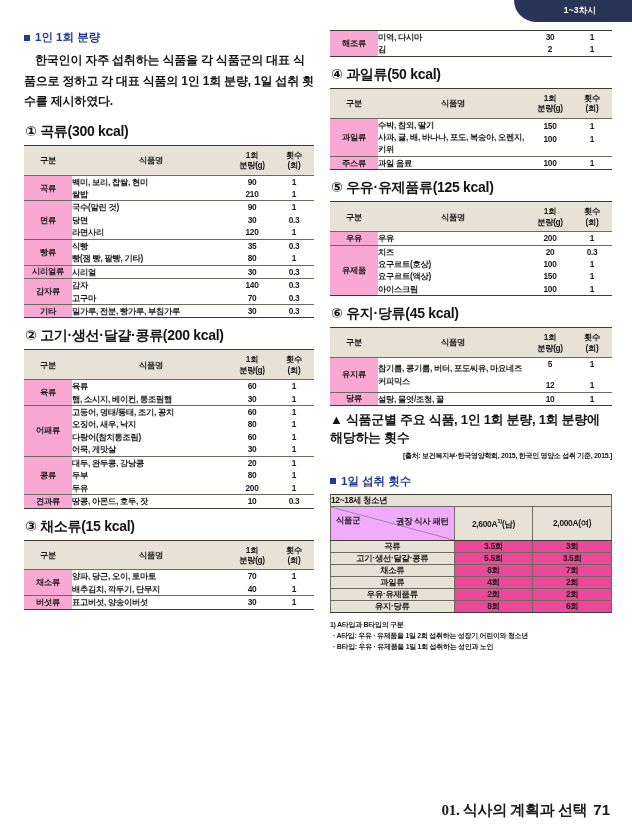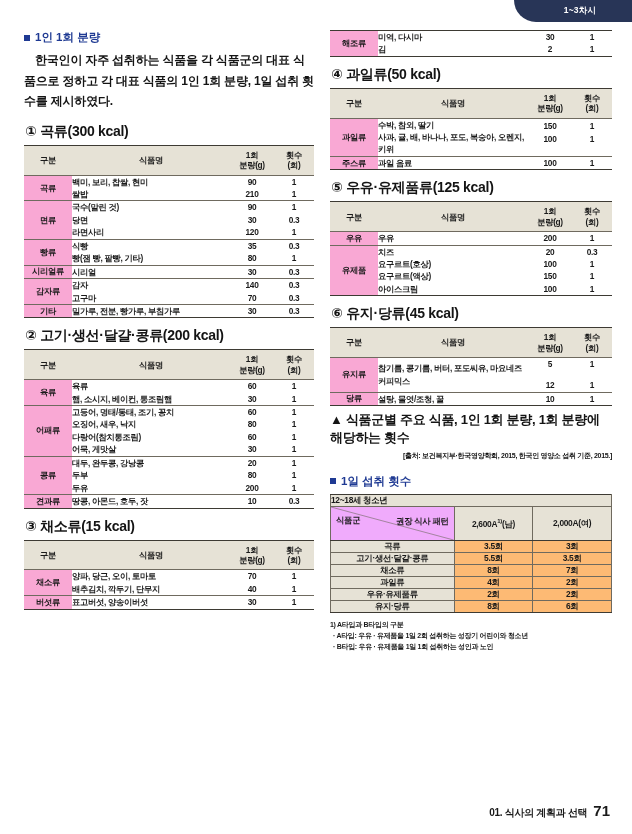--- a/index.html
+++ b/index.html
@@ -114,31 +114,31 @@
     position: absolute; right: 5px; top: 9px; font-weight: bold;
   }
   .diag-cell .bl-lab {
     position: absolute; left: 5px; bottom: 14px; font-weight: bold;
   }
   .intake-hcol {
     background: #e6e2d6; text-align: center; font-weight: bold; padding: 4px 2px;
   }
   .intake-hcol sup { font-size: 6px; vertical-align: super; }
   td.grp { background: #e6e2d6; text-align: center; font-weight: bold; padding: 4px 0; }
-  td.val { text-align: center; font-weight: bold; padding: 4px 0; background: #fdba74; }
+  td.val { text-align: center; font-weight: bold; padding: 4px 0; background: #ec4899; }
   table.intake tr:last-child td { border-bottom: 1.4px solid #3d3a33; }
 
   .footnotes { margin-top: 7px; font-size: 7px; line-height: 1.55; letter-spacing: -0.3px; font-weight: 600; }
   .footnotes .f-sub { padding-left: 3px; }
 
   .folio {
     position: absolute; right: 22px; bottom: 14px;
     display: flex; align-items: baseline; gap: 6px;
   }
-  .folio .f-chap { font-size: 10px; font-weight: bold; letter-spacing: -0.3px; }
+  .folio .f-chap { font-size: 15px; font-weight: bold; letter-spacing: -0.3px; font-family: Liberation Serif, serif; }
   .folio .f-num { font-size: 15px; font-weight: bold; }
 </style>
 </head>
 <body>
 
 <div class="page">
 
   <div class="corner-tab">
     <span class="corner-tab-label">1~3차시</span>
   </div>

